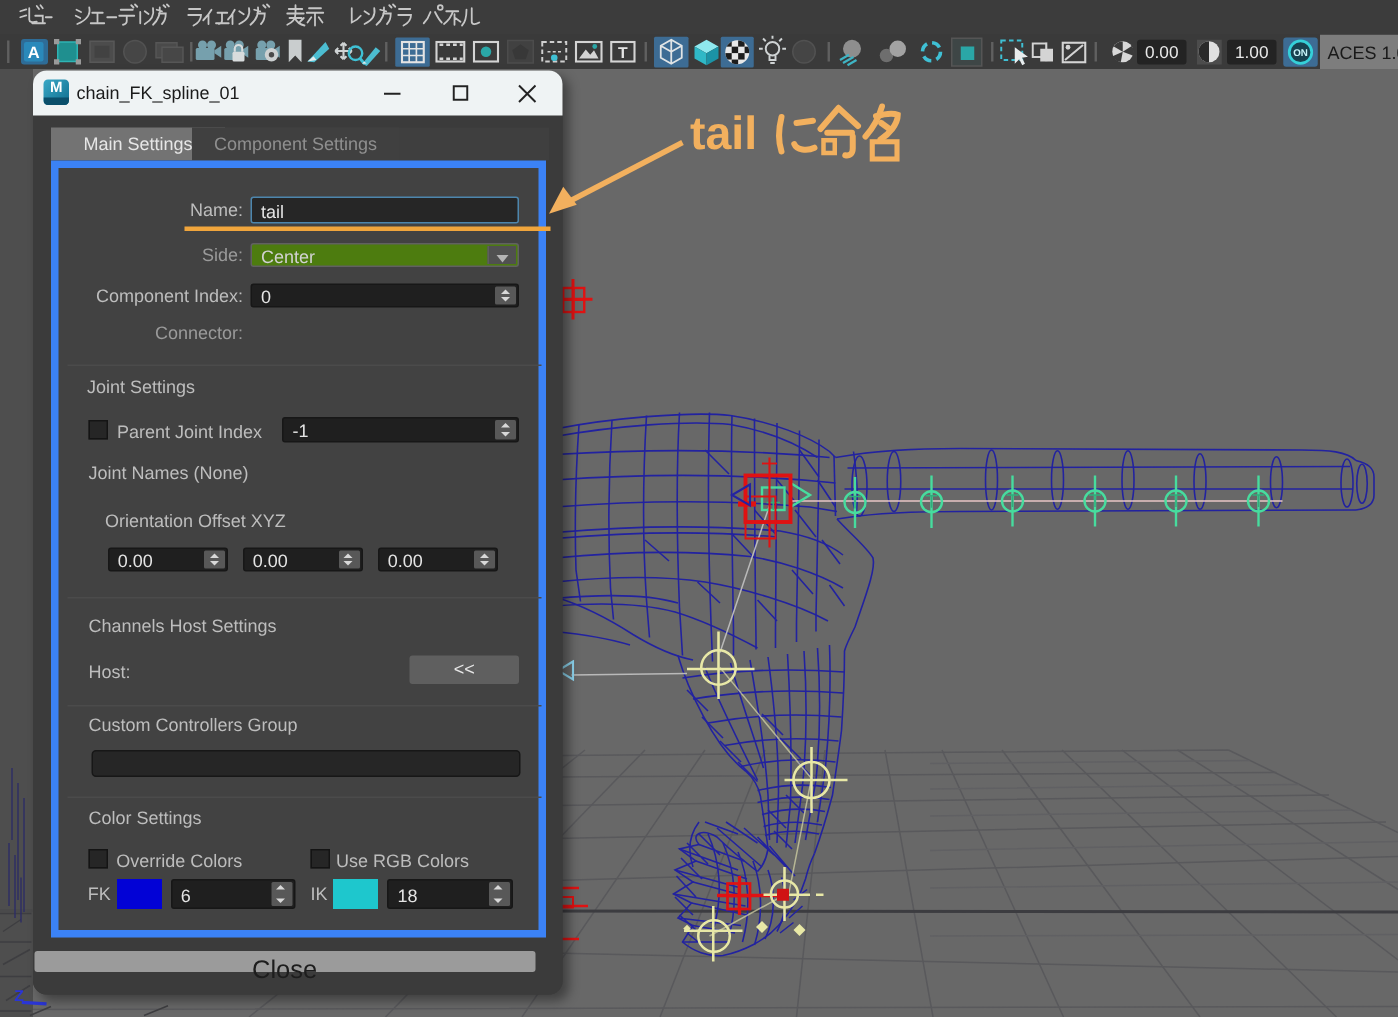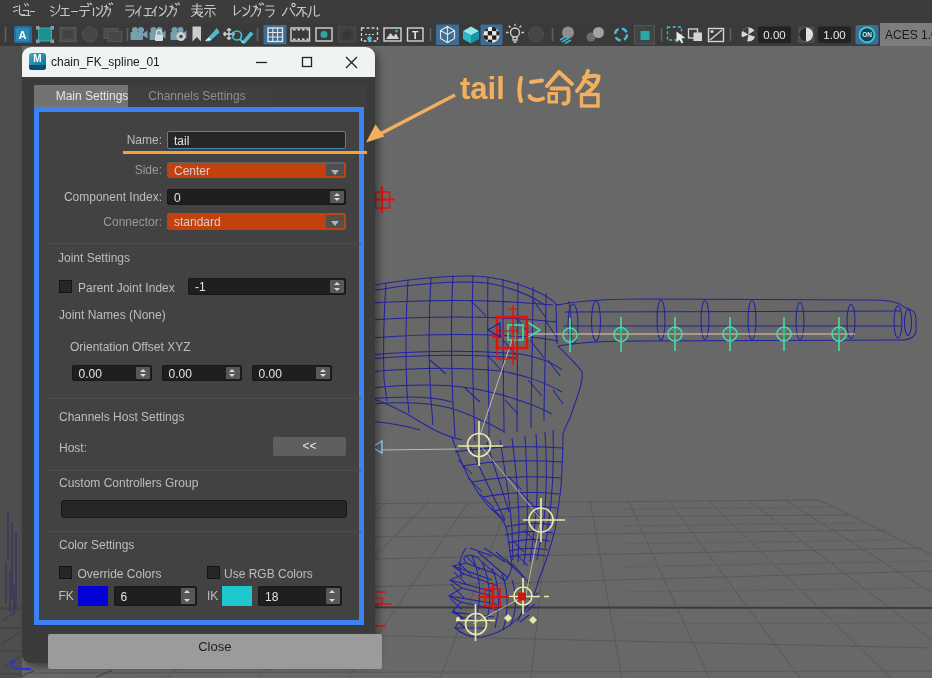--- a/index.html
+++ b/index.html
@@ -27,21 +27,21 @@
   .tab{position:absolute;top:0;height:22px;font-size:12px;line-height:22px;text-align:center;}
   #tab1{left:0;width:116px;background:#737373;color:#e6e6e6;}
   #tab2{left:94px;width:138px;background:#404040;color:#8f8f8f;}
   
   #panel{position:absolute;left:12px;top:60px;width:330px;height:518px;background:#424242;border:5px solid #3b82f6;box-sizing:border-box;}
   .lbl{position:absolute;font-size:12px;color:#bdbdbd;white-space:nowrap;}
   .rlbl{text-align:right;}
   .inp{position:absolute;background:#1f1f1f;border:1px solid #171717;border-radius:2px;box-sizing:border-box;
        color:#e4e4e4;font-size:12px;}
   .inp span{position:absolute;left:6px;top:1px;}
-  .drop{position:absolute;background:#c2410c;border:1px solid #616161;border-radius:2px;box-sizing:border-box;
+  .drop{position:absolute;background:#4d7c0f;border:1px solid #616161;border-radius:2px;box-sizing:border-box;
         color:#d2d2d2;font-size:12px;}
   .drop span{position:absolute;left:6px;top:1px;}
   .droparrow{position:absolute;right:1px;top:1px;bottom:1px;width:18px;background:#505050;border-left:1px solid #5e5e5e;}
   .droparrow:after{content:"";position:absolute;left:5px;top:6px;border-left:4px solid transparent;
         border-right:4px solid transparent;border-top:5px solid #b4b4b4;}
   .spin{position:absolute;right:1px;top:1px;bottom:1px;width:14px;background:#585858;border-radius:1px;}
   .spin:before{content:"";position:absolute;left:3.5px;top:2px;border-left:3.5px solid transparent;border-right:3.5px solid transparent;border-bottom:3.5px solid #d8d8d8;}
   .spin:after{content:"";position:absolute;left:3.5px;bottom:2px;border-left:3.5px solid transparent;border-right:3.5px solid transparent;border-top:3.5px solid #d8d8d8;}
   .chk{position:absolute;width:13px;height:13px;background:#262626;border:1px solid #141414;box-sizing:border-box;}
   .btn{position:absolute;background:#9b9b9b;border-radius:2px;color:#1d1d1d;font-size:12px;text-align:center;}
@@ -419,43 +419,39 @@
       </svg>
     <svg class="wbtn" style="left:268px" width="34" height="30">
         <rect x="12.5" y="10.5" width="9" height="9" stroke="#222" stroke-width="1.3" fill="none"></rect>
       </svg>
     <svg class="wbtn" style="left:312px" width="34" height="30">
         <path d="M12 10 l11 11 M23 10 l-11 11" stroke="#222" stroke-width="1.3" fill="none"></path>
       </svg>
   </div>
   <div id="tabs">
       <div class="tab" id="tab1">Main Settings</div>
-      <div class="tab" id="tab2">Channels Settings</div>
+      <div class="tab" id="tab2">Component Settings</div>
     </div>
   <div id="panel">
     <div class="lbl rlbl" style="left:43px;top:21px;width:80px;">Name:</div>
     <div class="inp" style="left:128px;top:19px;width:179px;height:18px;border:1px solid #4d86ad;background:#262626;">
         <span style="top:2px;">tail</span>
       </div>
     <div style="position:absolute;left:84px;top:38.5px;width:244px;height:3.2px;background:#f0a53c;"></div>
     <div class="lbl rlbl" style="left:43px;top:51px;width:80px;color:#9a9a9a;">Side:</div>
     <div class="drop" style="left:128px;top:49.5px;width:179px;height:16.5px;">
         <span>Center</span>
         <div class="droparrow"></div>
       </div>
     <div class="lbl rlbl" style="left:20px;top:78px;width:103px;">Component Index:</div>
     <div class="inp" style="left:128px;top:76.5px;width:179px;height:16px;">
         <span>0</span>
         <div class="spin"></div>
       </div>
     <div class="lbl rlbl" style="left:43px;top:103px;width:80px;color:#9a9a9a;">Connector:</div>
-    <div class="drop" style="left:128px;top:101px;width:179px;height:16.5px;">
-        <span>standard</span>
-        <div class="droparrow"></div>
-      </div>
 
     <div class="sep" style="top:131px;"></div>
     <div class="lbl" style="left:19px;top:139px;">Joint Settings</div>
     <div class="chk" style="left:20px;top:167.5px;"></div>
     <div class="lbl" style="left:39px;top:168.5px;">Parent Joint Index</div>
     <div class="inp" style="left:149px;top:165.5px;width:158px;height:17.5px;">
         <span>-1</span>
         <div class="spin"></div>
       </div>
     <div class="lbl" style="left:20px;top:196px;">Joint Names (None)</div>
@@ -494,21 +490,21 @@
         <span style="top:3px;">6</span>
         <div class="spin"></div>
       </div>
     <div class="lbl" style="left:168px;top:476.5px;">IK</div>
     <div class="swatch" style="left:183px;top:474px;width:29.5px;background:#1ec7cd;"></div>
     <div class="inp" style="left:219px;top:474px;width:83.5px;height:20px;">
         <span style="top:3px;">18</span>
         <div class="spin"></div>
       </div>
   </div>
-  <div class="btn" style="left:26px;top:587px;width:333.5px;height:35px;line-height:26px;font-size:13px;">Close</div>
+  <div class="btn" style="left:1px;top:587px;width:333.5px;height:14px;line-height:26px;font-size:17px;">Close</div>
 </div>
 <svg id="anno" width="932" height="160" viewBox="0 0 932 160" style="position:absolute;left:0;top:0;pointer-events:none;">
   <text x="460" y="99" font-size="31" font-weight="bold" fill="#f2b05e" font-family="Liberation Sans">tail</text>
   <g stroke="#f2b05e" stroke-width="4" stroke-linecap="round" fill="none">
     <path d="M521,78 C519,86 519,95 521,101"></path>
     <path d="M531,82 L542,80.5 M529.5,96 C531,100 538,101 543,98.5"></path>
     <path d="M559,72 L547,86 M559,72 L572,84 M551.5,88.5 H568"></path>
     <rect x="549" y="93.5" width="7.5" height="8.5" stroke-width="3"></rect>
     <path d="M568.5,91 V99 C568.5,103 566,104 563.5,103.5"></path>
     <path d="M588,71 C586,78 581.5,86 577,91"></path>

